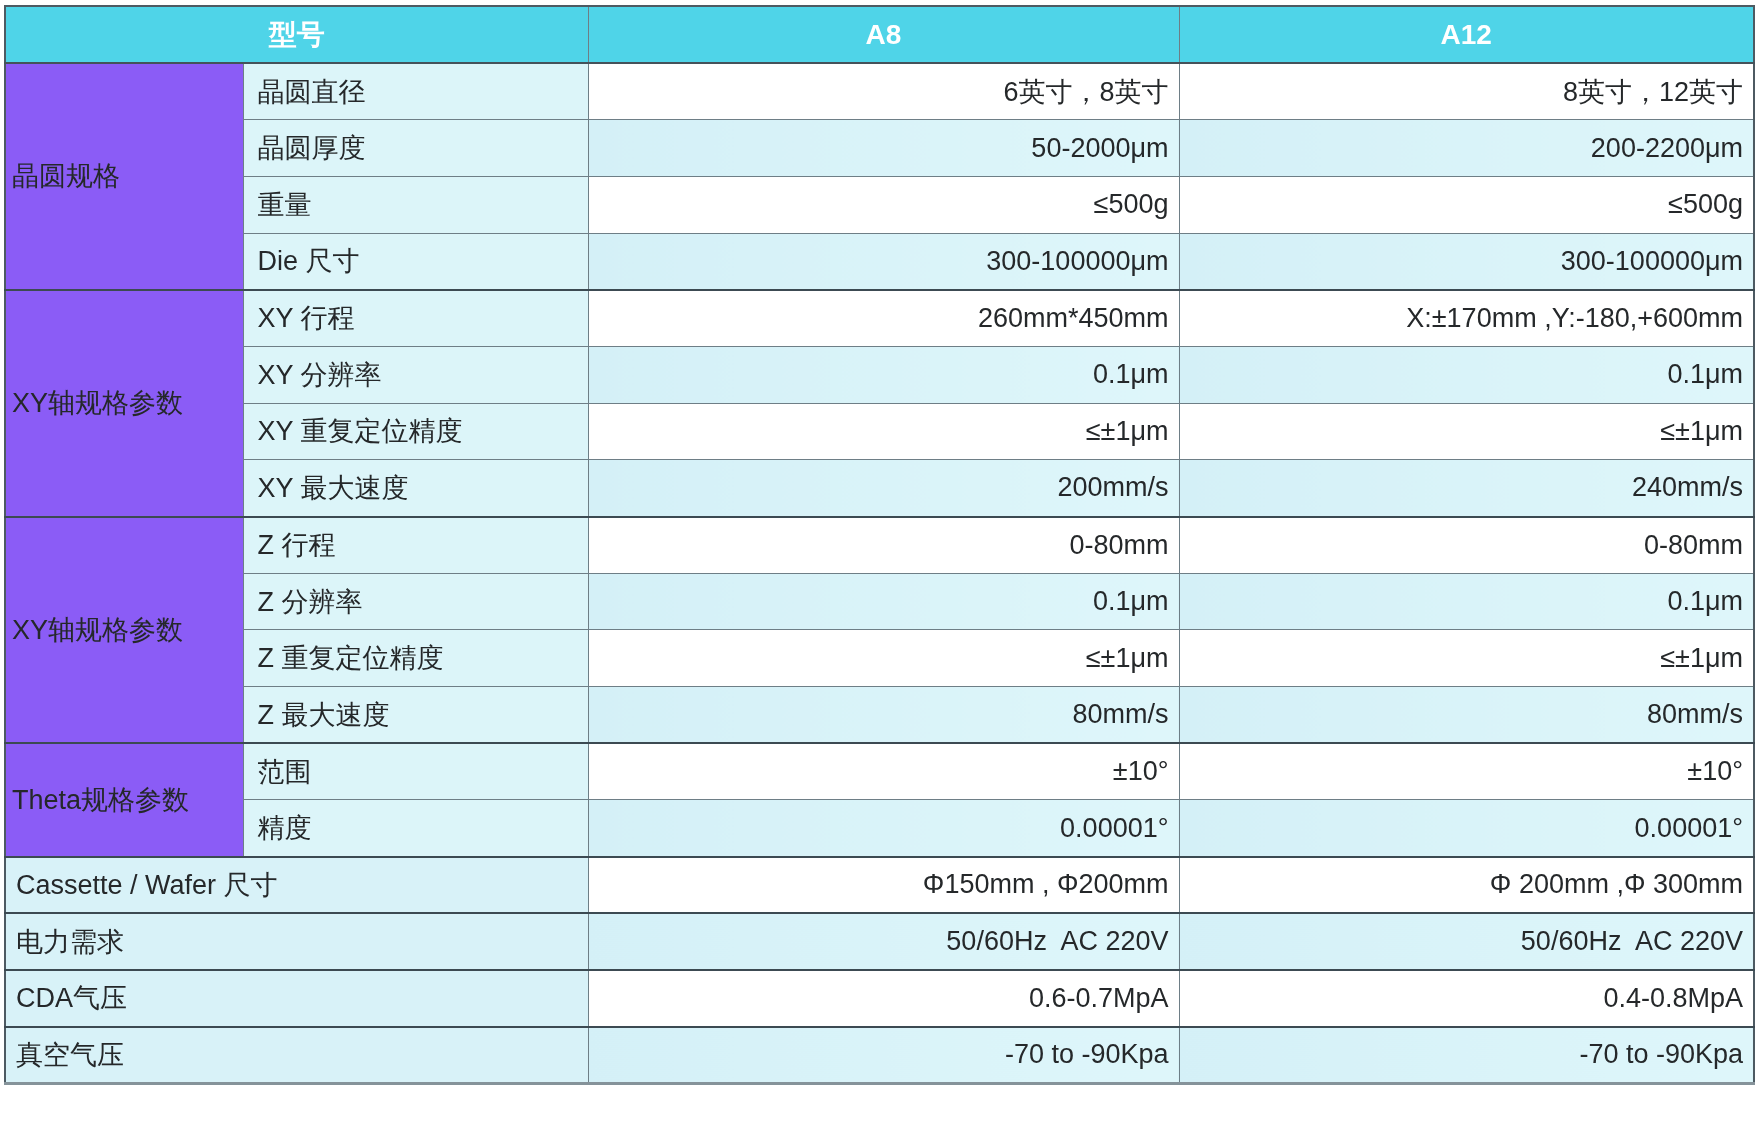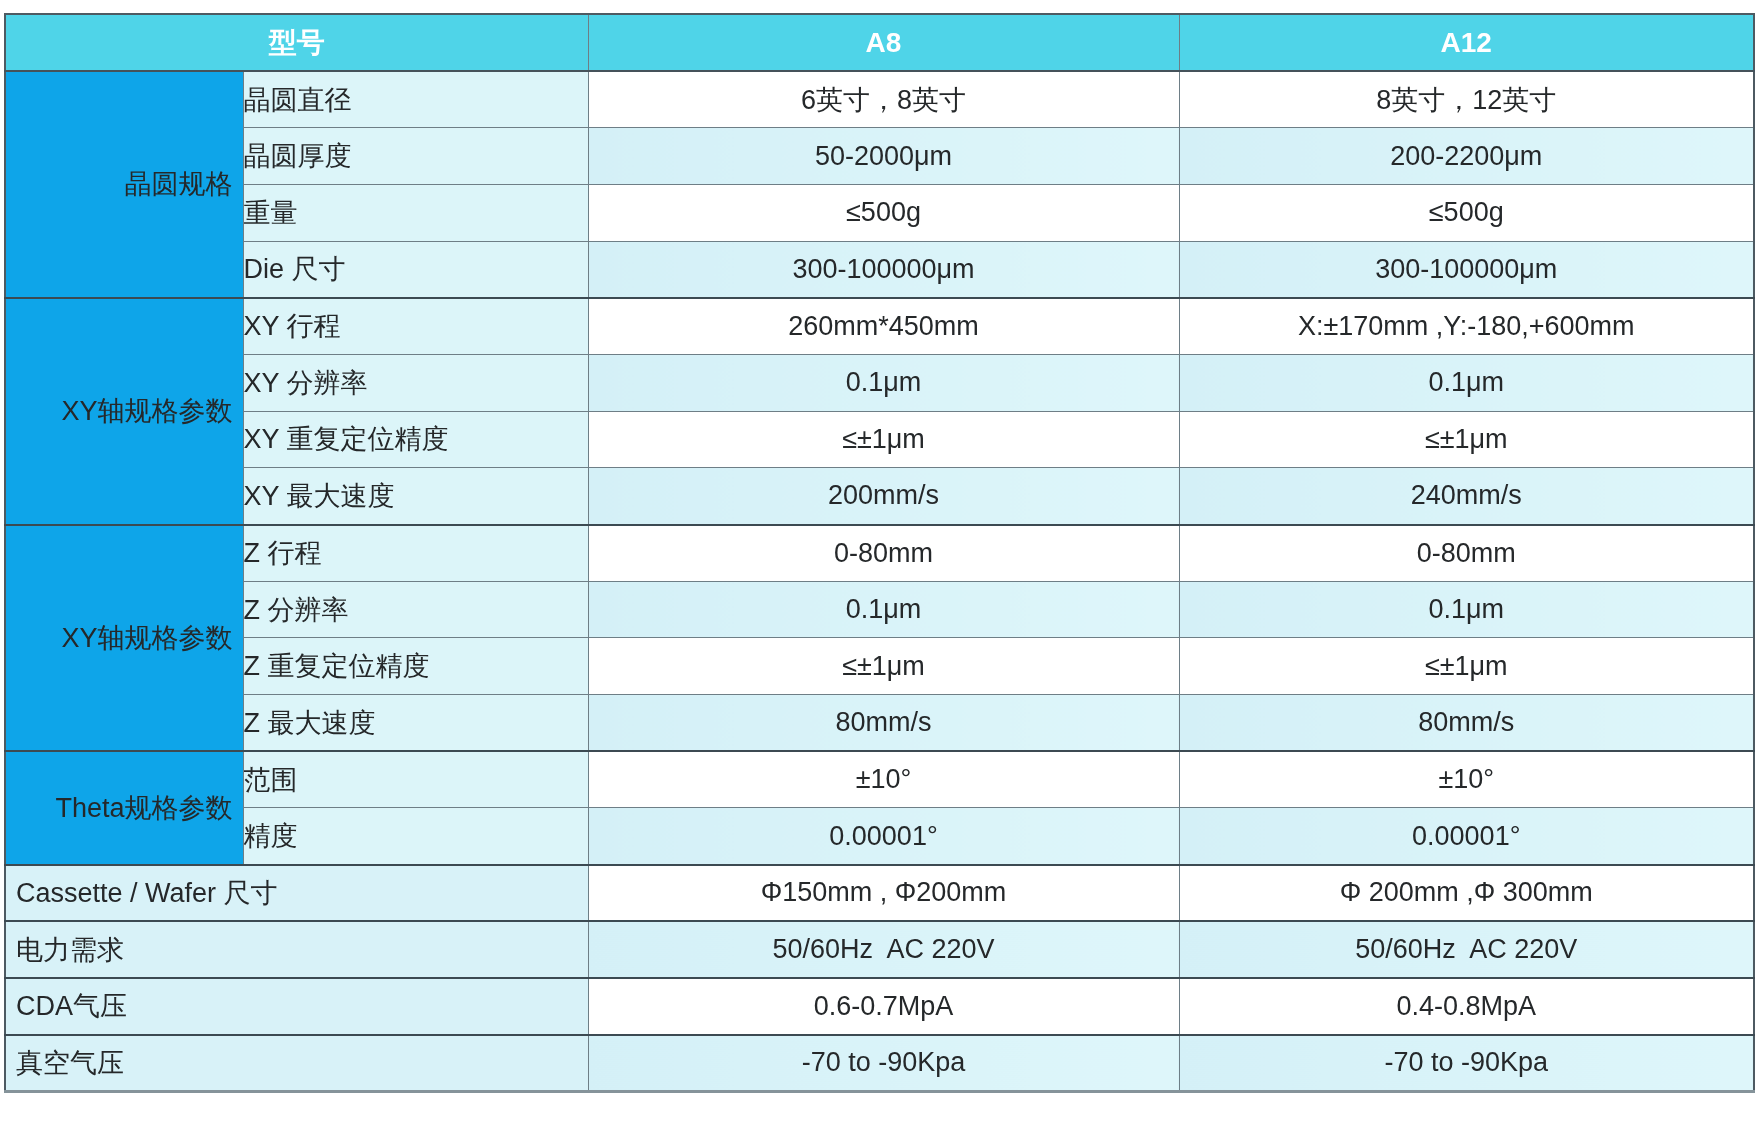--- a/index.html
+++ b/index.html
@@ -12,21 +12,21 @@
   .page {
     width: 1759px;
     height: 1145px;
     position: relative;
     background: #ffffff;
     overflow: hidden;
   }
   table.spec {
     position: absolute;
     left: 4px;
-    top: 13px;
+    top: 5px;
     width: 1749px;
     border-collapse: collapse;
     table-layout: fixed;
     border: 2px solid #4d5a62;
     border-bottom: 3px solid #85939a;
     font-size: 27px;
   }
   td, th {
     border: 1px solid #6e7e86;
     padding: 0 10px;
@@ -38,36 +38,36 @@
   th {
     background: #4fd4e8;
     color: #ffffff;
     font-weight: bold;
     font-size: 28px;
     text-align: center;
     border-bottom: 2px solid #45525a;
   }
   
   td.grp {
-    background: #0ea5e9;
-    text-align: right;
+    background: #8b5cf6;
+    text-align: left;
     padding-left: 6px;
   }
   td.lbl {
     background: #dcf5f9;
     text-align: left;
-    padding-left: 0;
+    padding-left: 14px;
   }
   td.mergedlbl {
     background: #d8f2f8;
     text-align: left;
   }
   
   td.val {
-    text-align: center;
+    text-align: right;
     background: #ffffff;
   }
   tr.alt td.val {
     background: linear-gradient(90deg, #d4f0f7 0%, #def6fa 100%);
     margin-left: 44px;
   }
   
   tr.gtop td {
     border-top: 2px solid #3c4a52;
   }

